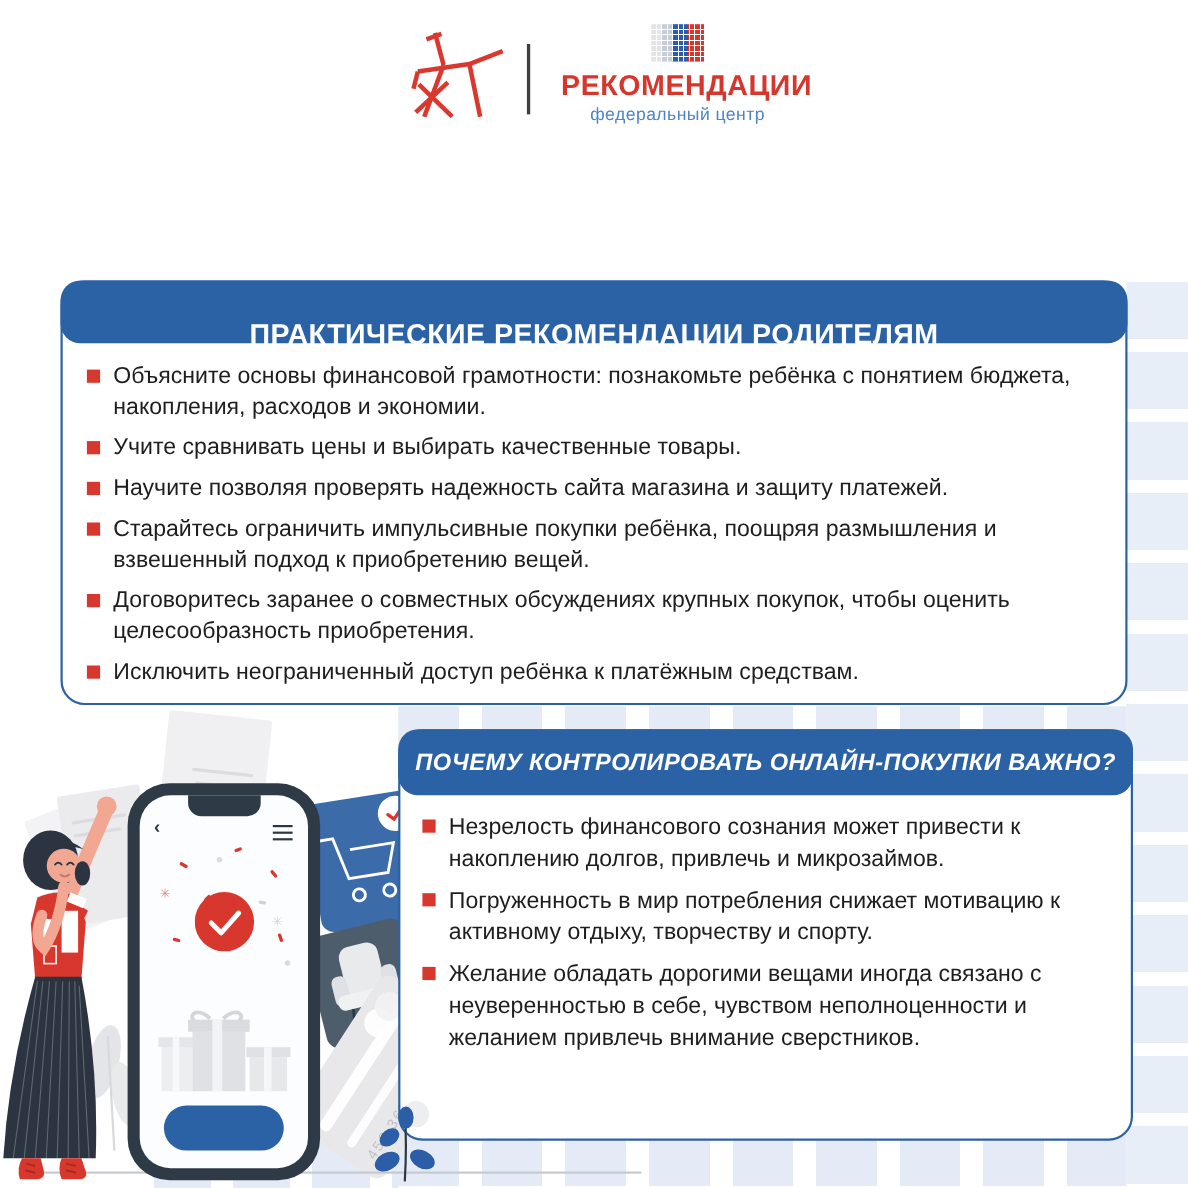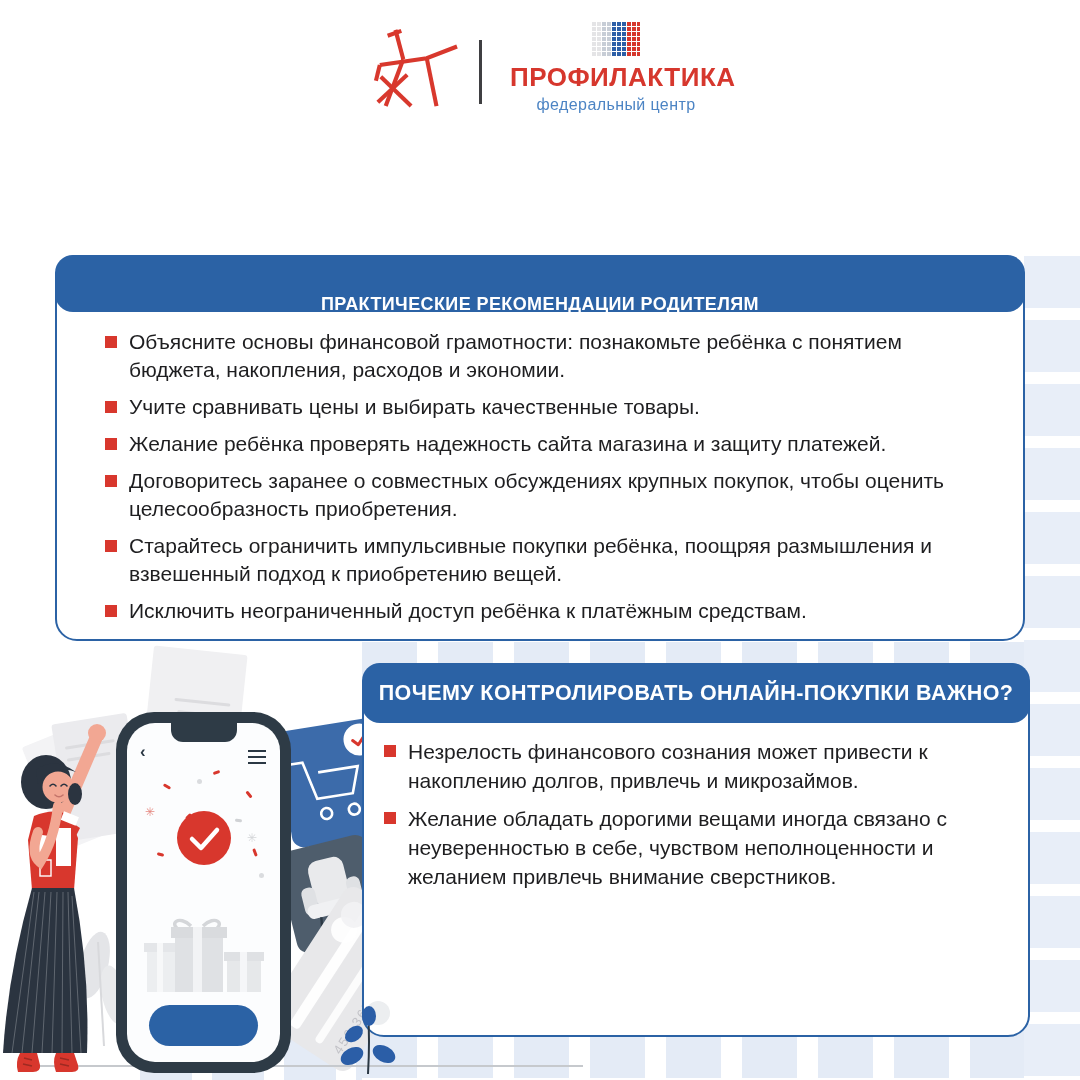--- a/index.html
+++ b/index.html
@@ -41,24 +41,24 @@
   .banner-title { color:#ffffff; font-weight:bold; font-size:46px; white-space:nowrap;
     letter-spacing:0.5px; transform:scaleX(0.82); }
 
   
   .card { position:absolute; background:#ffffff; border:2px solid #2b62a5; border-radius:22px; z-index:2; }
   .card-head { background:#2b62a5; border-radius:18px; display:flex; align-items:center; justify-content:center;
     margin:-2px -2px 0 -2px; }
   .card-head span { color:#fff; font-weight:bold; letter-spacing:0.4px; }
   .card1 { left:55px; top:255px; width:970px; height:386px; }
   .card1 .card-head { height:57px; }
-  .card1 .card-head span { font-size:18px;margin-top:42px; }
-  .card1 .card-body { padding:16px 26px 6px 20px;margin-left:26px; }
+  .card1 .card-head span { font-size:26px;margin-top:42px; }
+  .card1 .card-body { padding:16px 26px 6px 20px; }
   .card2 { left:362px; top:663px; width:668px; height:374px; }
-  .card2 .card-head { height:60px; }
+  .card2 .card-head { height:60px;font-style:italic; }
   .card2 .card-head span { font-size:21.5px; }
   .card2 .card-body { padding:14px 24px 6px 18px; }
 
   ul.blist { list-style:none; }
   ul.blist li { display:flex; align-items:flex-start; margin-bottom:9px; }
   .bullet { flex:0 0 auto; width:12px; height:12px; background:#d8372d; margin:8px 12px 0 2px; }
   .itext { font-size:21px; line-height:28px; color:#1e1e20; }
   .card2 .itext { line-height:29px; }
 
   
@@ -111,50 +111,50 @@
       <path d="M62,35 L72,84"></path>
       <path d="M38,36 L20,84"></path>
       <path d="M15,54 L46,84"></path>
       <path d="M42,52 L12,80"></path>
       <path d="M14,42 L10,58"></path>
     </g>
   </svg>
   <div class="logo-divider"></div>
   <div class="brand">
     <div class="logo-grid"></div>
-    <div class="brand-name">ПРОФИЛАКТИКА</div>
+    <div class="brand-name">РЕКОМЕНДАЦИИ</div>
     <div class="brand-sub">федеральный центр</div>
   </div>
 
 
   <div class="card card1">
     <div class="card-head">
       <span>ПРАКТИЧЕСКИЕ РЕКОМЕНДАЦИИ РОДИТЕЛЯМ</span>
     </div>
     <div class="card-body">
       <ul class="blist">
         <li>
             <span class="bullet"></span>
             <span class="itext">Объясните основы финансовой грамотности: познакомьте ребёнка с понятием бюджета, накопления, расходов и экономии.</span>
           </li>
         <li>
             <span class="bullet"></span>
             <span class="itext">Учите сравнивать цены и выбирать качественные товары.</span>
           </li>
         <li>
             <span class="bullet"></span>
-            <span class="itext">Желание ребёнка проверять надежность сайта магазина и защиту платежей.</span>
+            <span class="itext">Научите позволяя проверять надежность сайта магазина и защиту платежей.</span>
+          </li>
+        <li>
+            <span class="bullet"></span>
+            <span class="itext">Старайтесь ограничить импульсивные покупки ребёнка, поощряя размышления и взвешенный подход к приобретению вещей.</span>
           </li>
         <li>
             <span class="bullet"></span>
             <span class="itext">Договоритесь заранее о совместных обсуждениях крупных покупок, чтобы оценить целесообразность приобретения.</span>
-          </li>
-        <li>
-            <span class="bullet"></span>
-            <span class="itext">Старайтесь ограничить импульсивные покупки ребёнка, поощряя размышления и взвешенный подход к приобретению вещей.</span>
           </li>
         <li>
             <span class="bullet"></span>
             <span class="itext">Исключить неограниченный доступ ребёнка к платёжным средствам.</span>
           </li>
       </ul>
     </div>
   </div>
 
   <div class="paper" style="left:148px; top:650px; width:94px; height:112px; transform:rotate(6deg);">
@@ -214,20 +214,24 @@
       <span>ПОЧЕМУ КОНТРОЛИРОВАТЬ ОНЛАЙН-ПОКУПКИ ВАЖНО?</span>
     </div>
     <div class="card-body">
       <ul class="blist">
         <li>
             <span class="bullet"></span>
             <span class="itext">Незрелость финансового сознания может привести к накоплению долгов, привлечь и микрозаймов.</span>
           </li>
         <li>
             <span class="bullet"></span>
+            <span class="itext">Погруженность в мир потребления снижает мотивацию к активному отдыху, творчеству и спорту.</span>
+          </li>
+        <li>
+            <span class="bullet"></span>
             <span class="itext">Желание обладать дорогими вещами иногда связано с неуверенностью в себе, чувством неполноценности и желанием привлечь внимание сверстников.</span>
           </li>
       </ul>
     </div>
   </div>
 
   <div class="ground"></div>
 
   <div class="phone">
     <div class="phone-screen">

